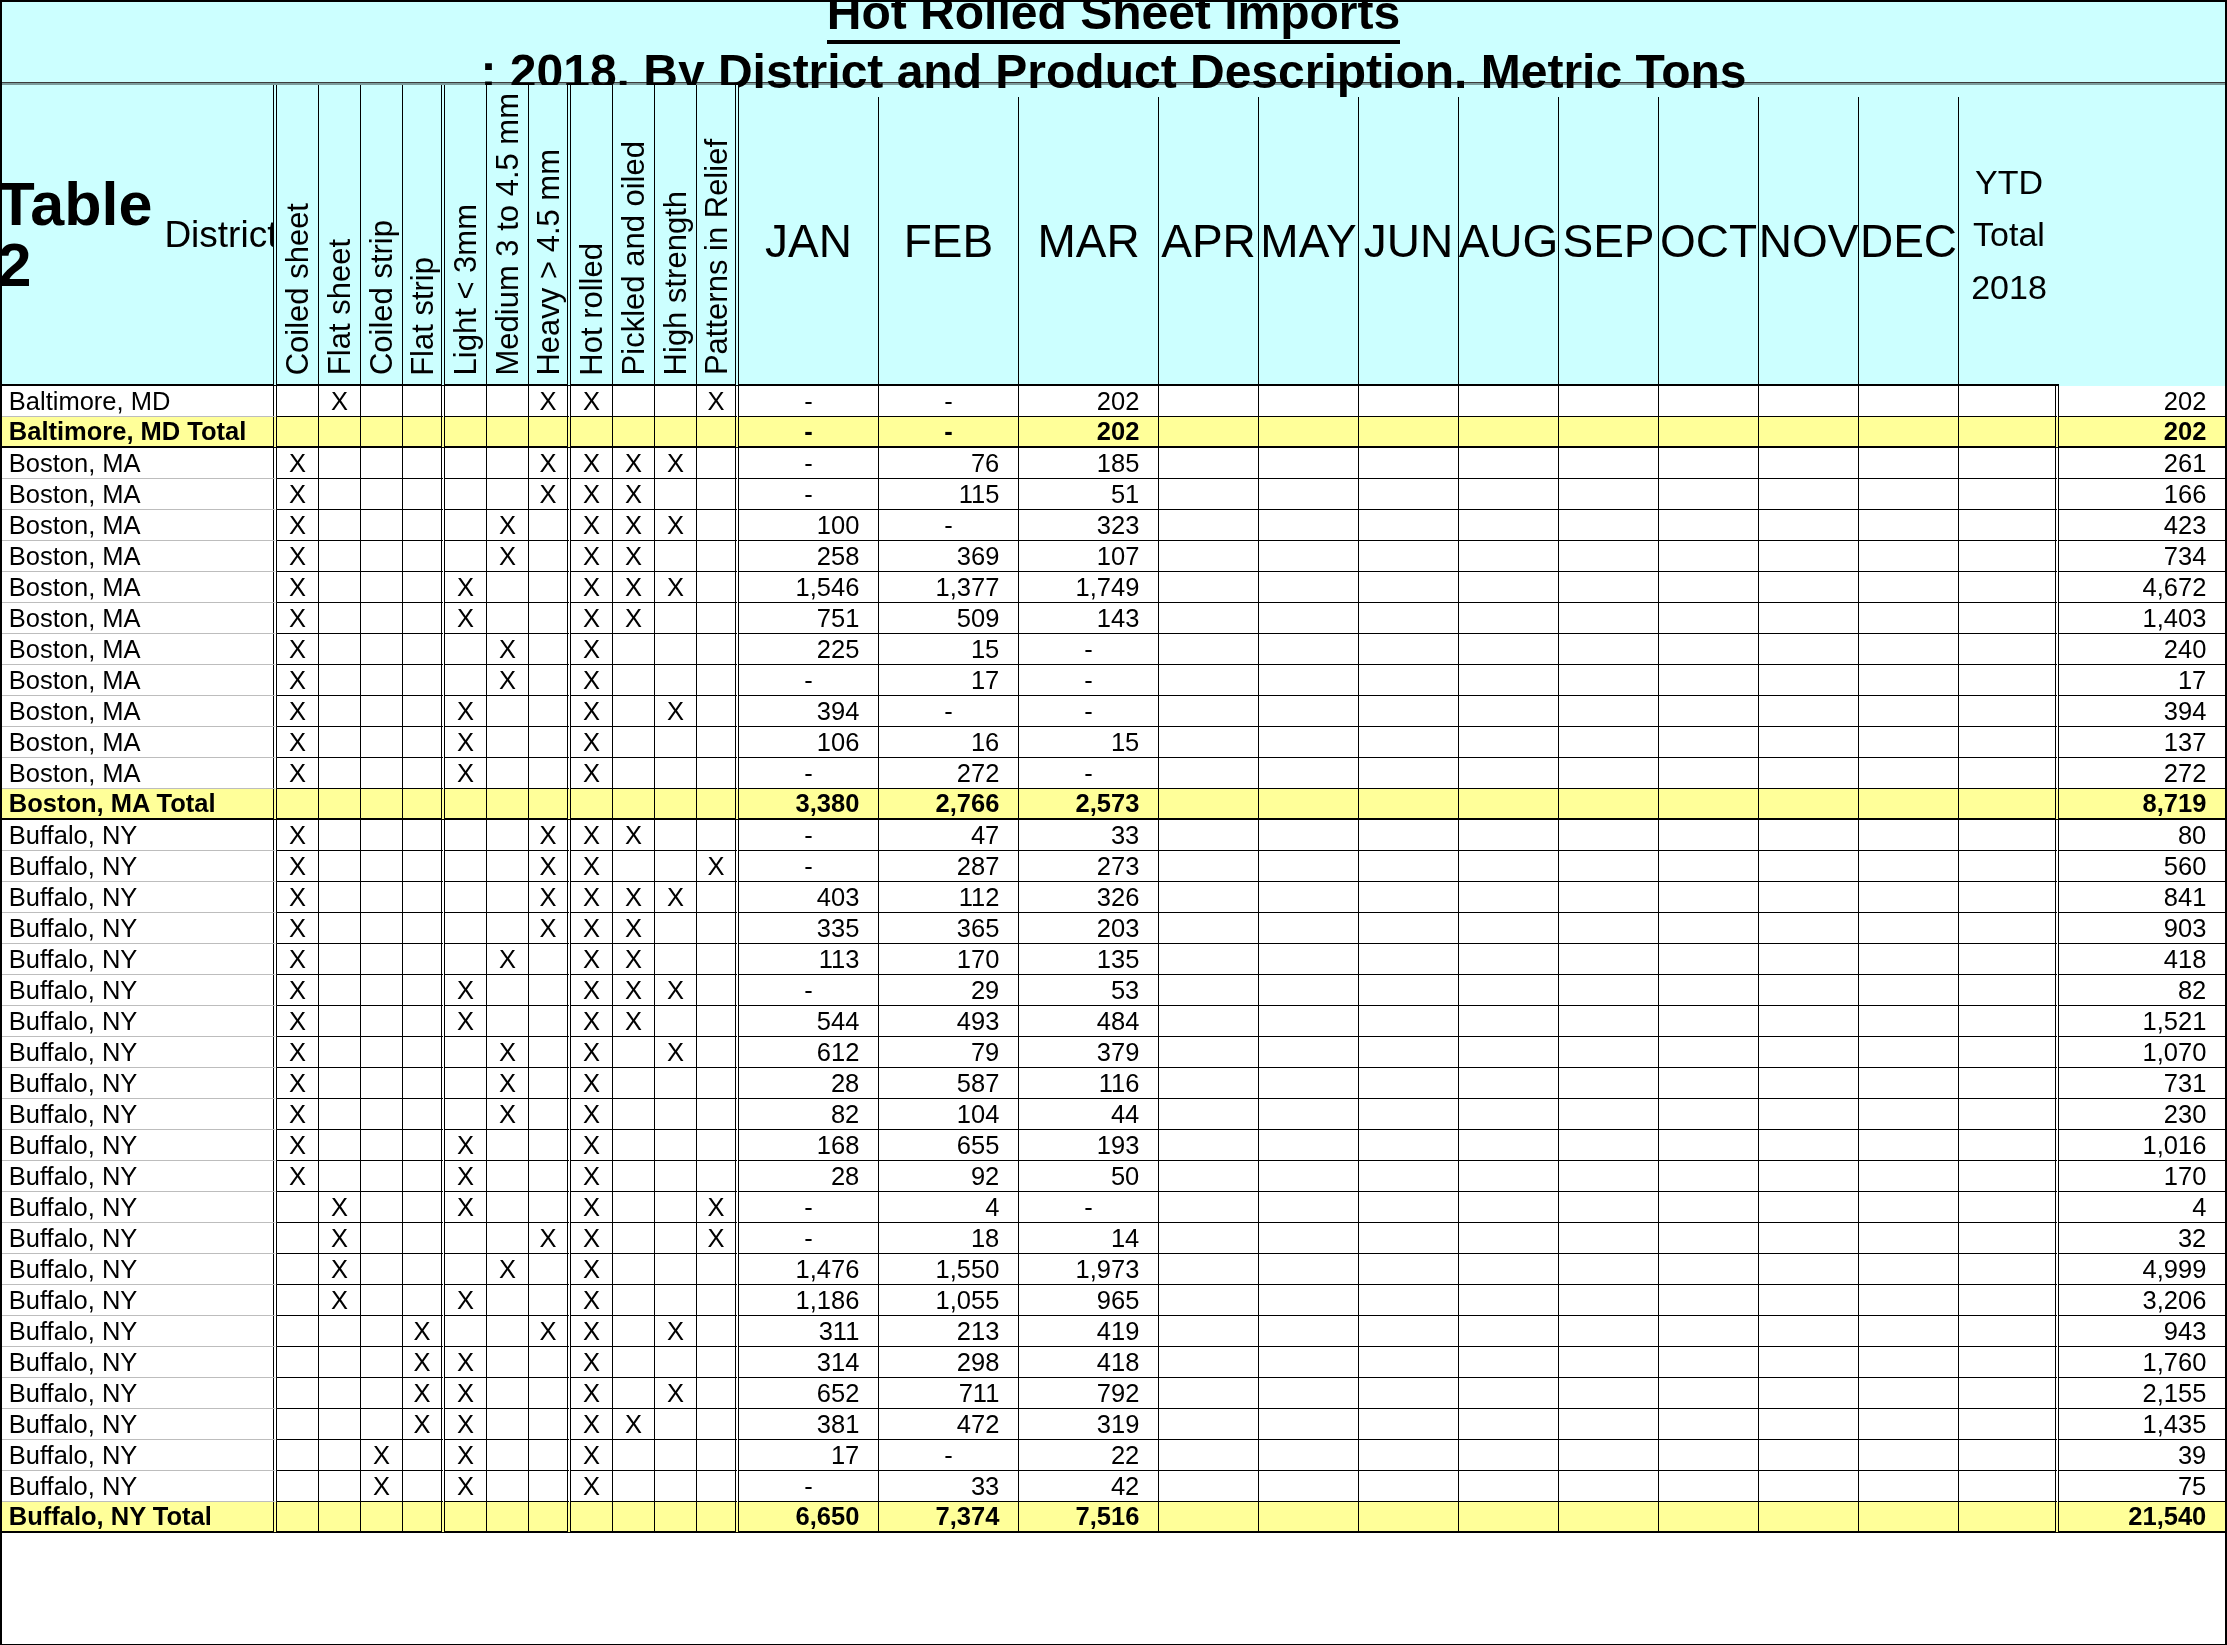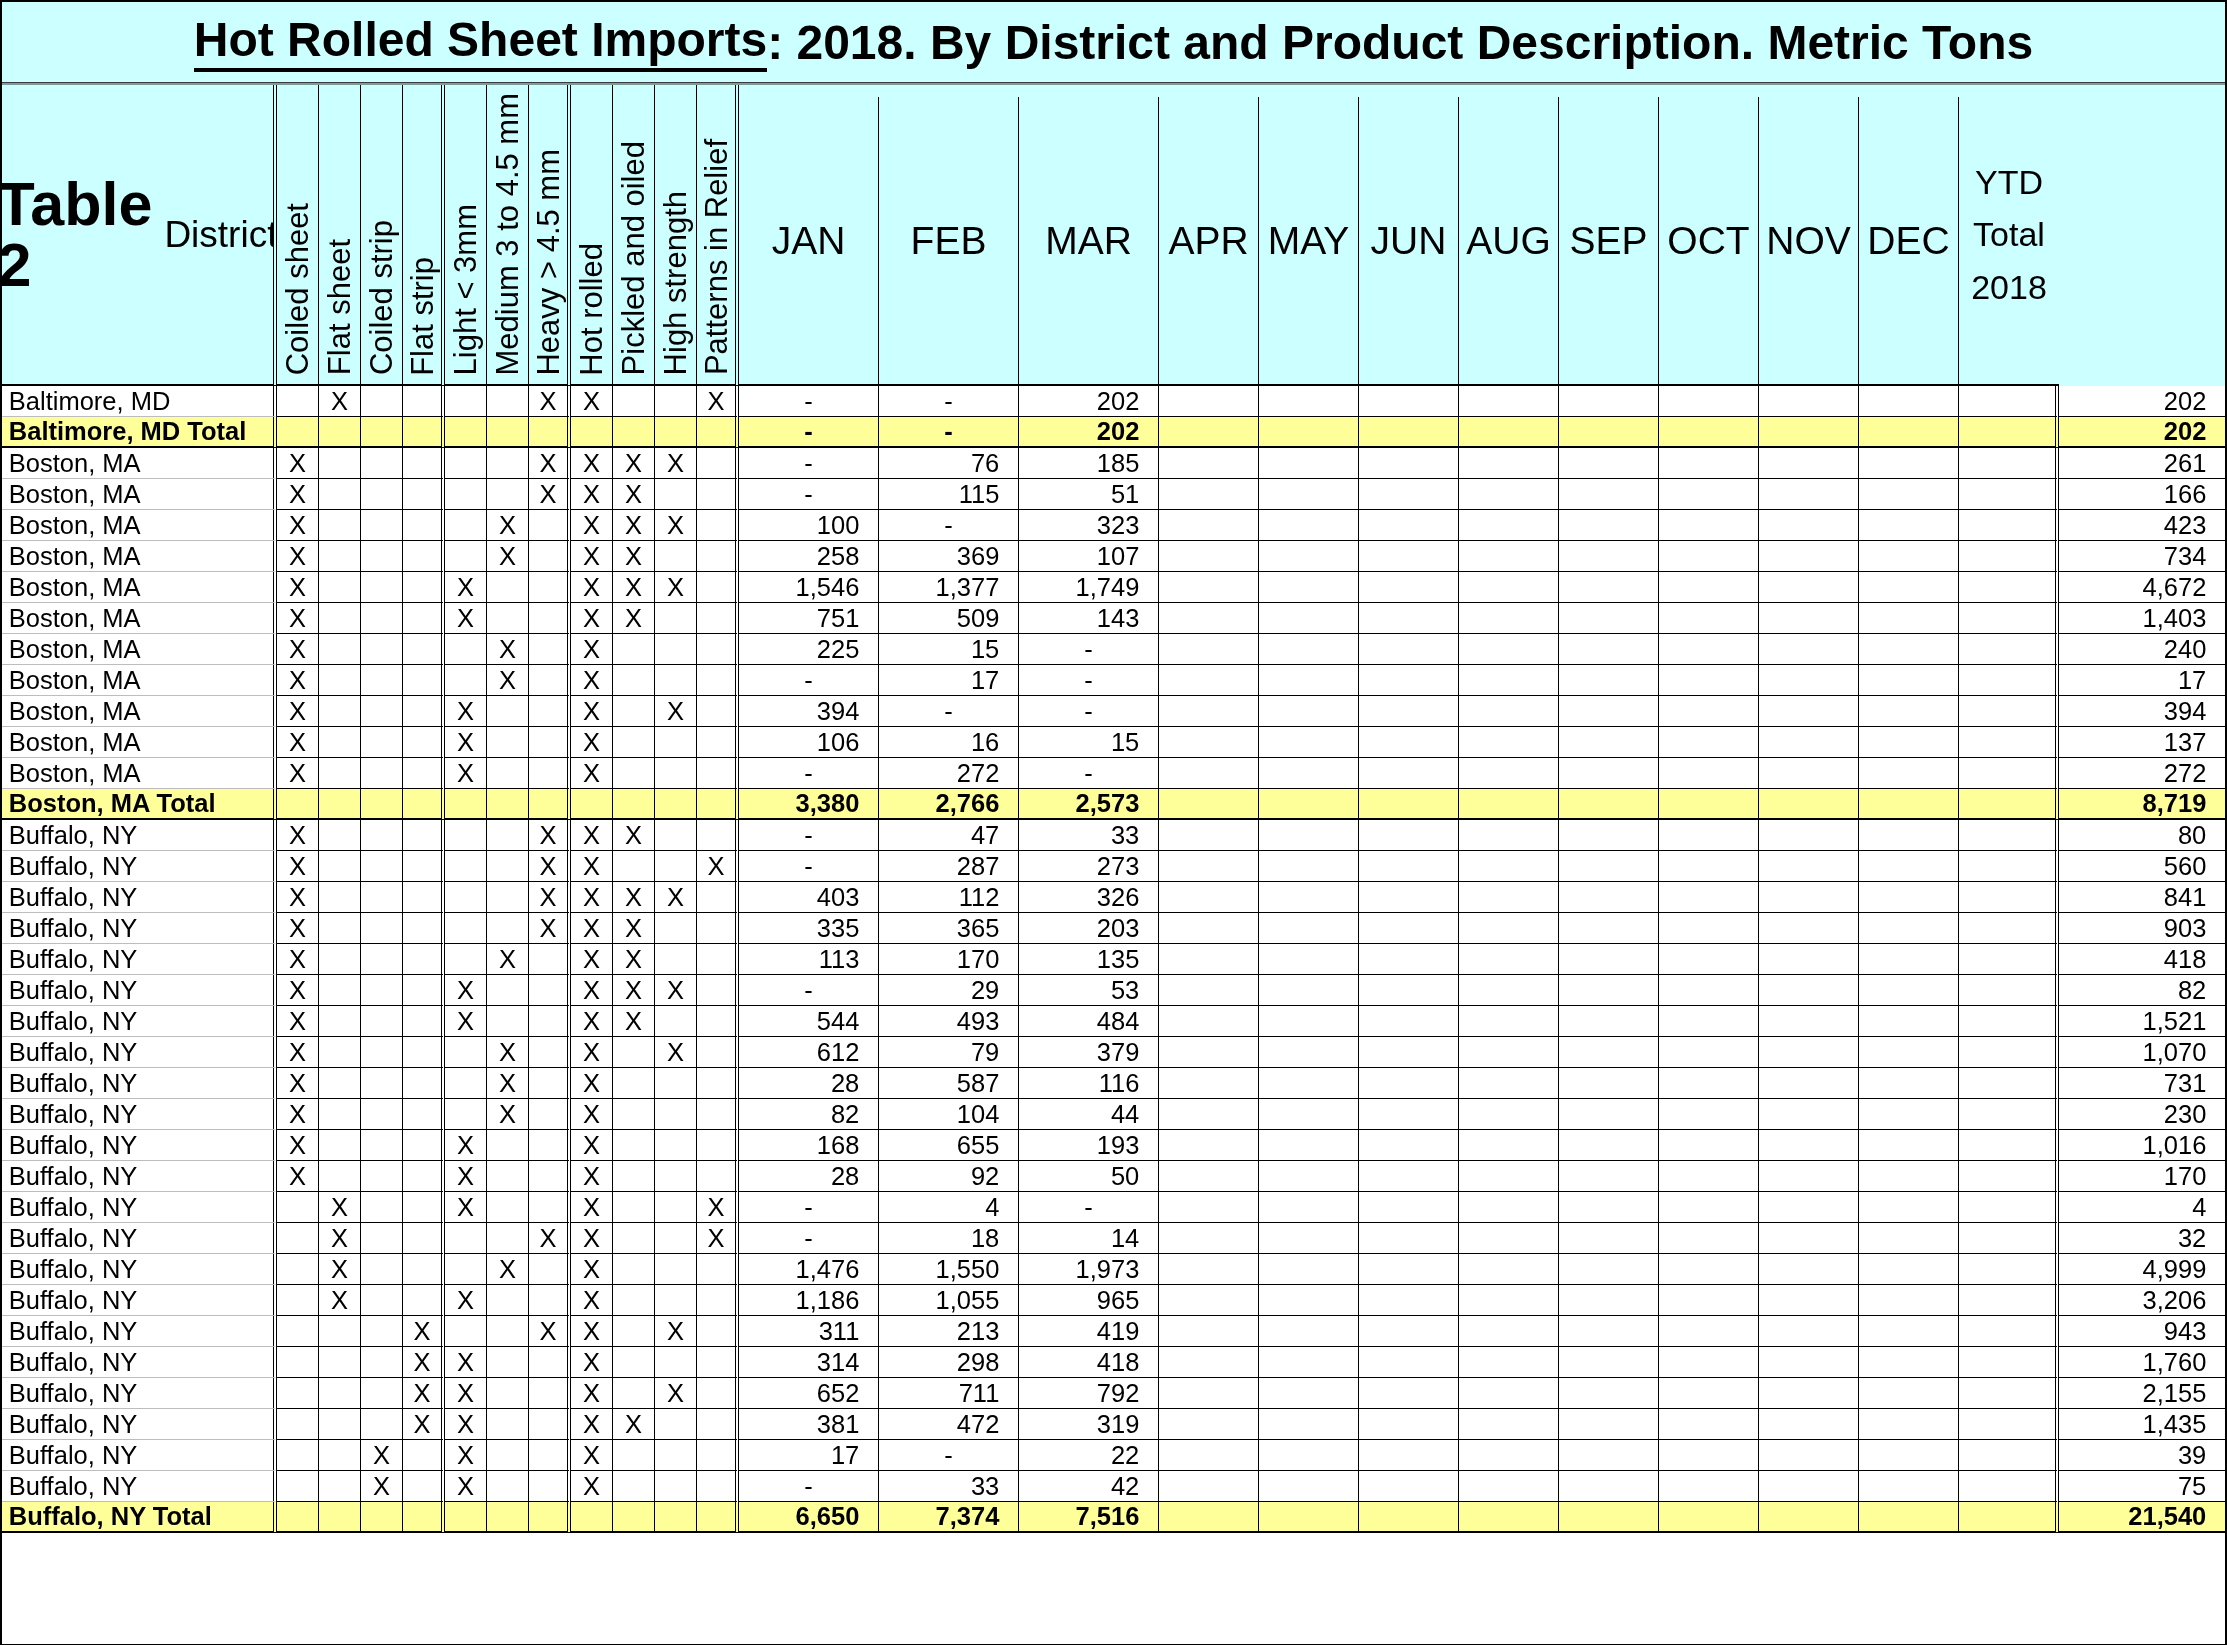--- a/index.html
+++ b/index.html
@@ -5,21 +5,21 @@
   html,body{margin:0;padding:0;background:#fff;}
   body{width:2227px;height:1646px;overflow:hidden;
        font-family:"Liberation Sans","DejaVu Sans",sans-serif;color:#000;}
   .sheet{width:2227px;height:1646px;box-sizing:border-box;border:2.5px solid #000;
          background:#fff;}
 
   
   .title-bar{height:81px;box-sizing:border-box;background:var(--header-bg,#CCFFFF);
              border-bottom:1.7px solid #3c3c3c;
              display:flex;align-items:center;justify-content:center;
-             font-size:48px;font-weight:bold;white-space:pre;}
+             font-size:48px;font-weight:bold;white-space:pre;flex-direction:column;}
   .t-main{border-bottom:4.2px solid #000;padding-bottom:0.8px;}
 
   
   .grid-row{display:grid;
     grid-template-columns:275px repeat(11,42px) repeat(3,140px) repeat(9,100px) minmax(0,1fr);}
   .cell{box-sizing:border-box;border-right:0.8px solid #000;overflow:hidden;}
   
   .grid-row>.cell:nth-child(1),
   .grid-row>.cell:nth-child(5),
   .grid-row>.cell:nth-child(8),
@@ -30,21 +30,21 @@
   
   .header-row{height:303px;box-sizing:border-box;background:var(--header-bg,#CCFFFF);
               border-top:2.5px solid #7c9c9c;}
   .header-row>.cell{border-bottom:2.5px solid #000;background:var(--header-bg,#CCFFFF);}
   .h-district{display:flex;flex-direction:row;align-items:center;justify-content:center;gap:12px;}
   .table-label{font-size:61px;font-weight:bold;line-height:1;}
   .district-label{font-size:37px;line-height:1;}
   .h-prod{display:flex;align-items:flex-end;justify-content:center;padding-bottom:8.5px;}
   .rot{writing-mode:vertical-rl;transform:rotate(180deg);
        font-size:31px;line-height:1.0;white-space:nowrap;}
-  .h-month{display:flex;align-items:center;justify-content:center;font-size:39px;margin-top:12px;}
+  .h-month{display:flex;align-items:center;justify-content:center;font-size:46px;margin-top:12px;}
   .h-ytd{display:flex;flex-direction:column;align-items:center;justify-content:center;
          font-size:34px;line-height:1.3;}
 
   
   .data-row{height:31px;}
   .data-row>.cell{border-bottom:0.8px solid #000;display:flex;align-items:center;
                   font-size:25.5px;background:#fff;}
   .data-row>.c-district{border-bottom-color:#bdbdbd;padding-left:6.8px;}
   .data-row.total>.cell{background:var(--total-bg,#FFFF99);font-weight:bold;
                         border-bottom:2.5px solid #000;}

